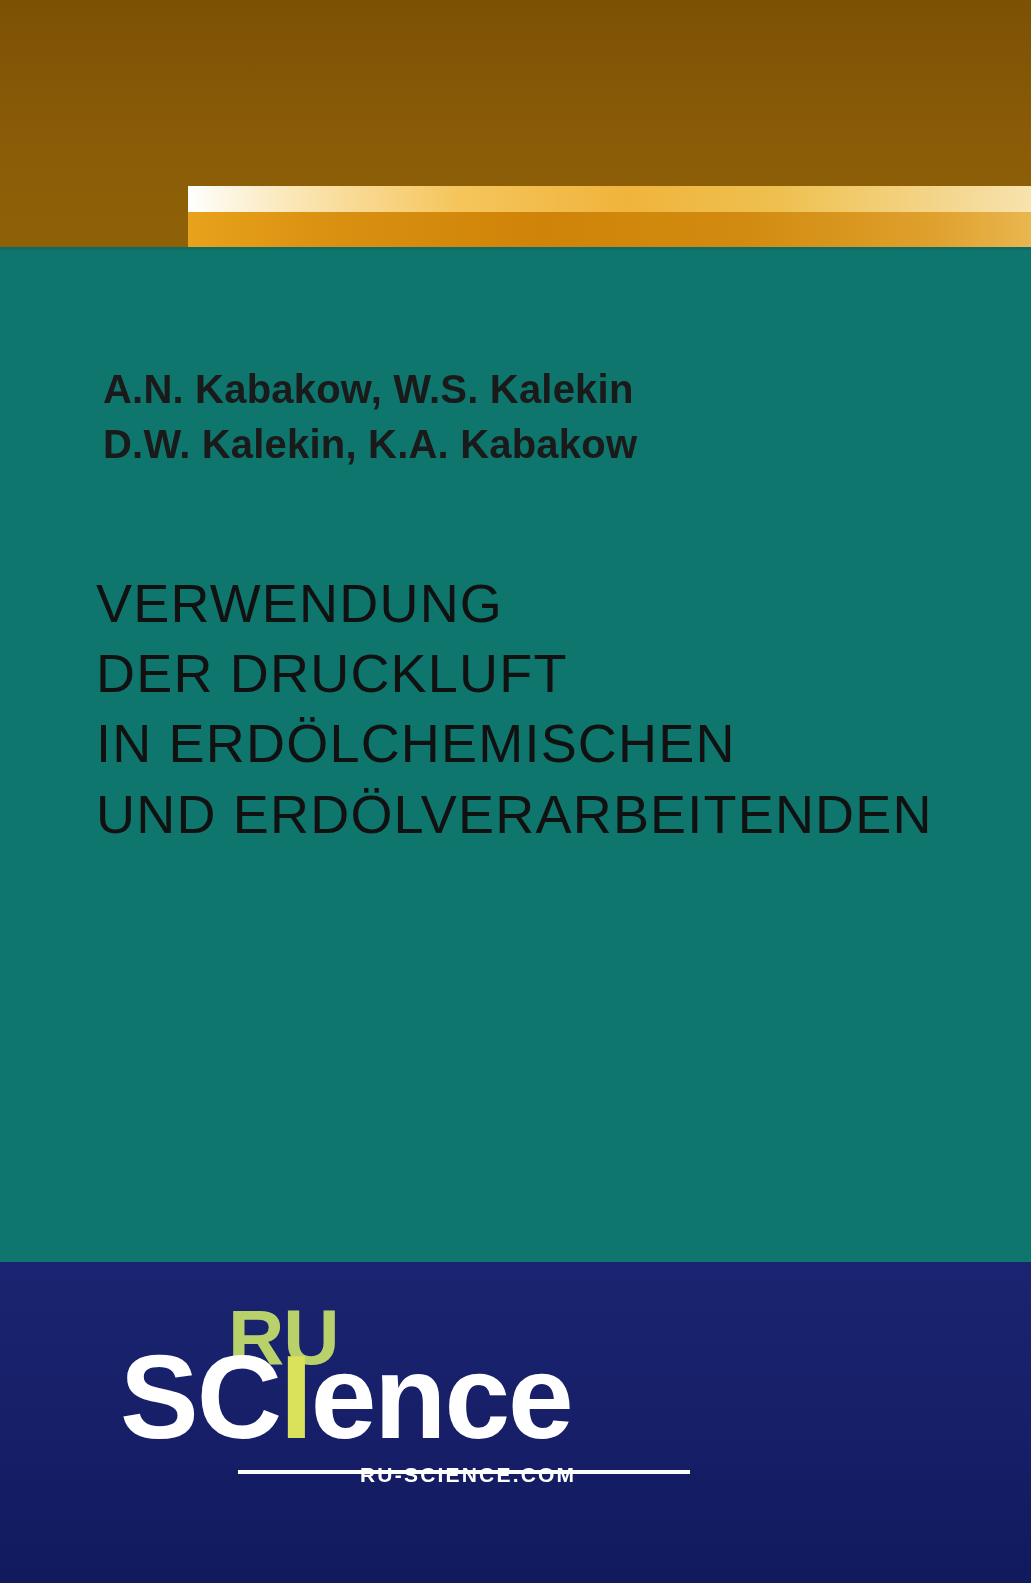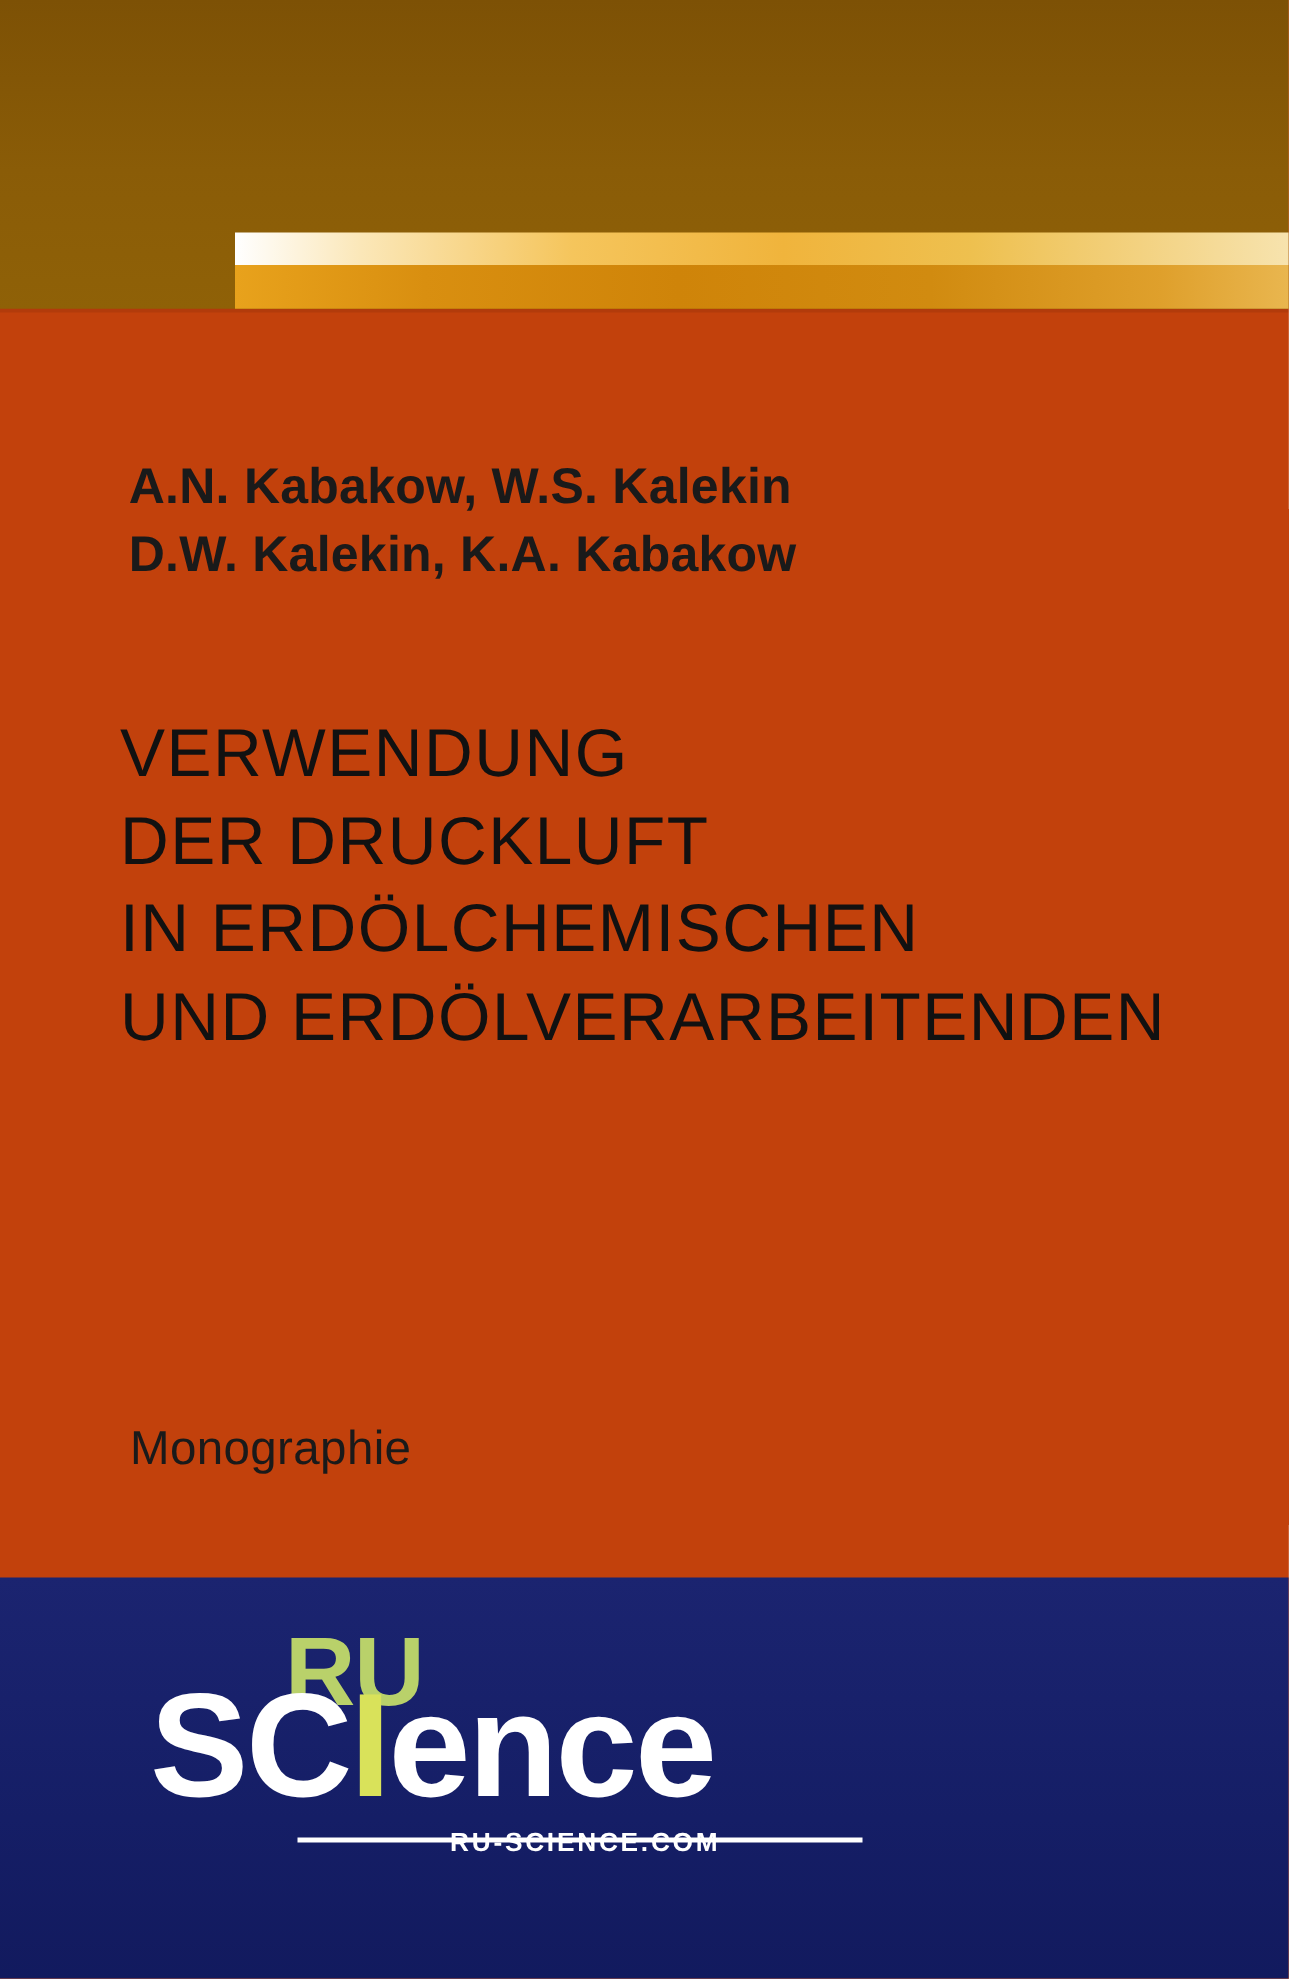--- a/index.html
+++ b/index.html
@@ -10,21 +10,21 @@
     width: 1031px;
     height: 1583px;
     background: #ffffff;
     font-family: "Liberation Sans", sans-serif;
     overflow: hidden;
   }
   .cover {
     position: relative;
     width: 1031px;
     height: 1583px;
-    background: #c2410c;
+    background: #0f766e;
     overflow: hidden;
   }
 
   
   .top-band {
     position: absolute;
     left: 0;
     top: 0;
     width: 1031px;
     height: 247px;
@@ -197,21 +197,20 @@
     <span class="line">D.W. Kalekin, K.A. Kabakow</span>
   </div>
 
   <div class="title">
     <span class="tline">VERWENDUNG</span>
     <span class="tline">DER DRUCKLUFT</span>
     <span class="tline">IN ERDÖLCHEMISCHEN</span>
     <span class="tline">UND ERDÖLVERARBEITENDEN</span>
   </div>
 
-  <div class="subtitle">Monographie</div>
 
   <div class="bottom-band"></div>
 
   <div class="logo">
     <div class="logo-ru">RU</div>
     <div class="logo-main">
       <span class="logo-sci">SC</span><span class="logo-i">I</span><span class="logo-ence">ence</span>
     </div>
     <div class="logo-underline"></div>
     <div class="logo-url">RU-SCIENCE.COM</div>

